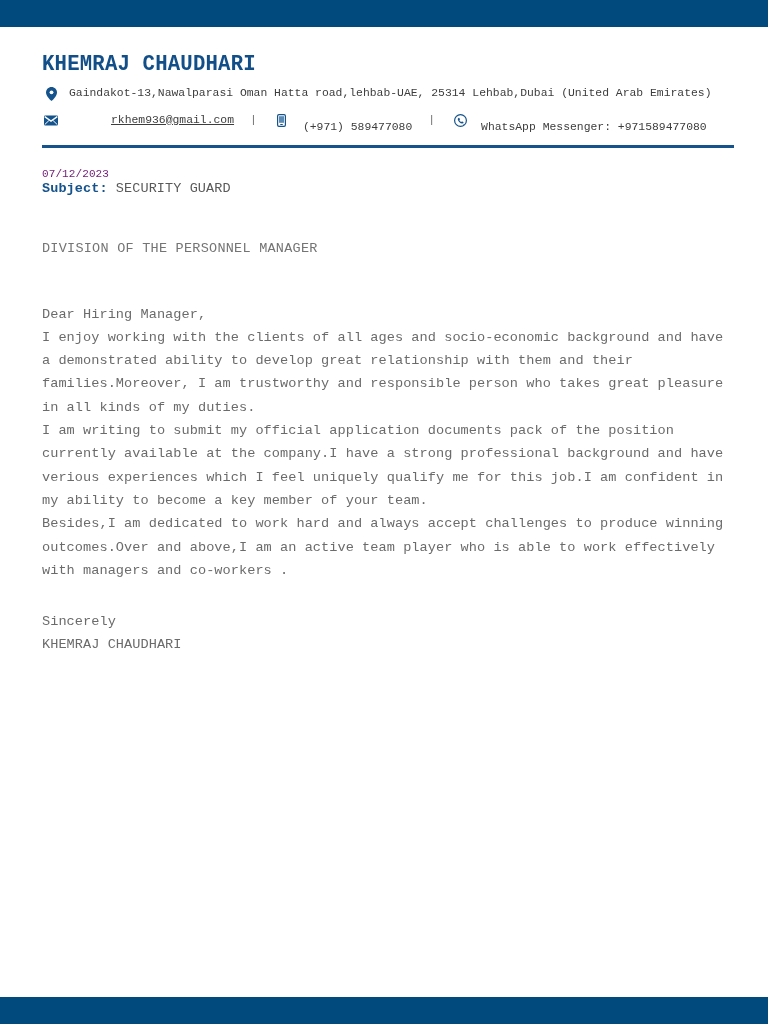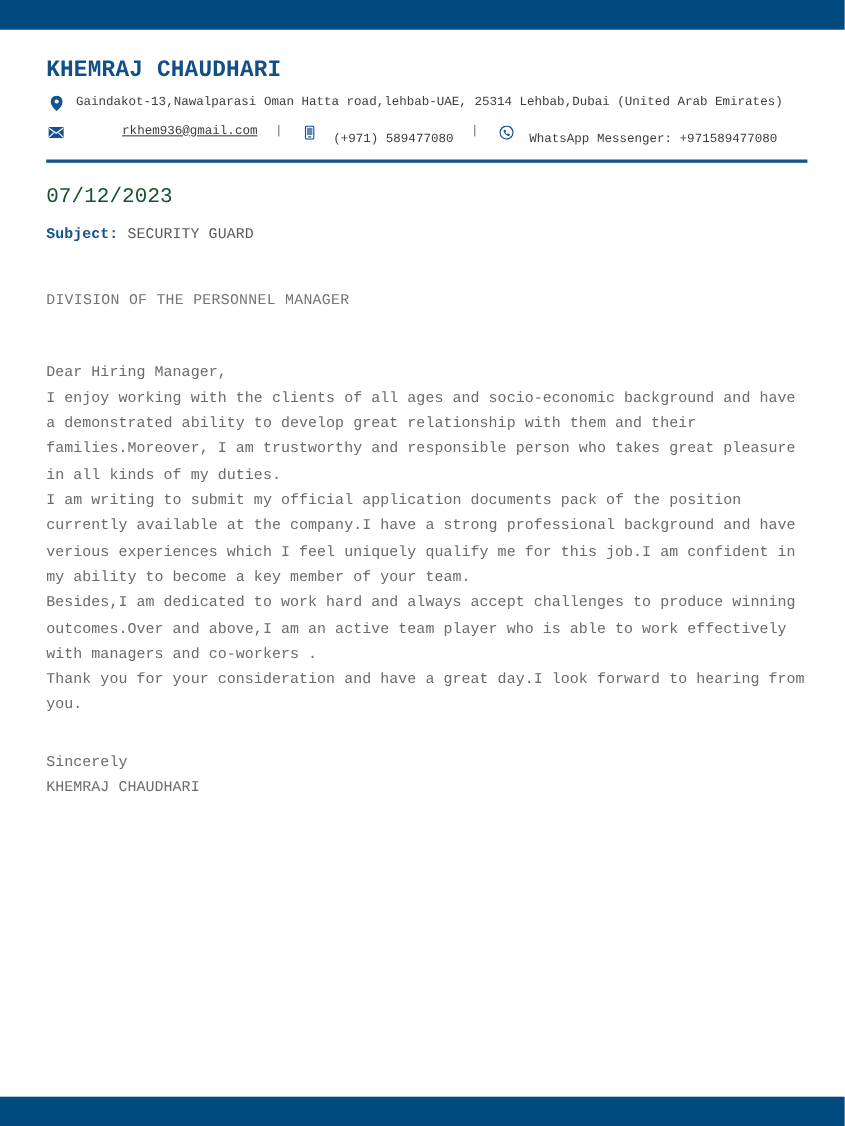--- a/index.html
+++ b/index.html
@@ -104,23 +104,23 @@
     height: 2.5px;
     background: #14538C;
     margin-top: 12px;
   }
 
   
   .letter {
     padding-top: 20px;
   }
   .date {
-    font-size: 19px;
-    color: #14532d;
-    margin-bottom: 16px;
+    font-size: 11px;
+    color: #701a75;
+    margin-bottom: 1px;
     letter-spacing: 0.1px;
   }
   .subject {
     font-size: 13.5px;
     color: #595959;
     margin-bottom: 0;
     letter-spacing: 0.1px;
   }
   .subject-label {
     font-weight: bold;
@@ -222,21 +222,20 @@
       <span>SECURITY GUARD</span>
     </div>
     <div class="recipient">DIVISION OF THE PERSONNEL MANAGER</div>
   </div>
 
   <div class="body-block">
     <div class="salutation">Dear Hiring Manager,</div>
     <p class="para">I enjoy working with the clients of all ages and socio-economic background and have a demonstrated ability to develop great relationship with them and their families.Moreover, I am trustworthy and responsible person who takes great pleasure in all kinds of my duties.</p>
     <p class="para">I am writing to submit my official application documents pack of the position currently available at the company.I have a strong professional background and have verious experiences which I feel uniquely qualify me for this job.I am confident in my ability to become a key member of your team.</p>
     <p class="para">Besides,I am dedicated to work hard and always accept challenges to produce winning outcomes.Over and above,I am an active team player who is able to work effectively with managers and co-workers .</p>
-    <p class="para">Thank you for your consideration and have a great day.I look forward to hearing from you.</p>
 
     <div class="signoff">
       <div>Sincerely</div>
       <div>KHEMRAJ CHAUDHARI</div>
     </div>
   </div>
 
 </div>
 
 <div class="bar-bottom"></div>

